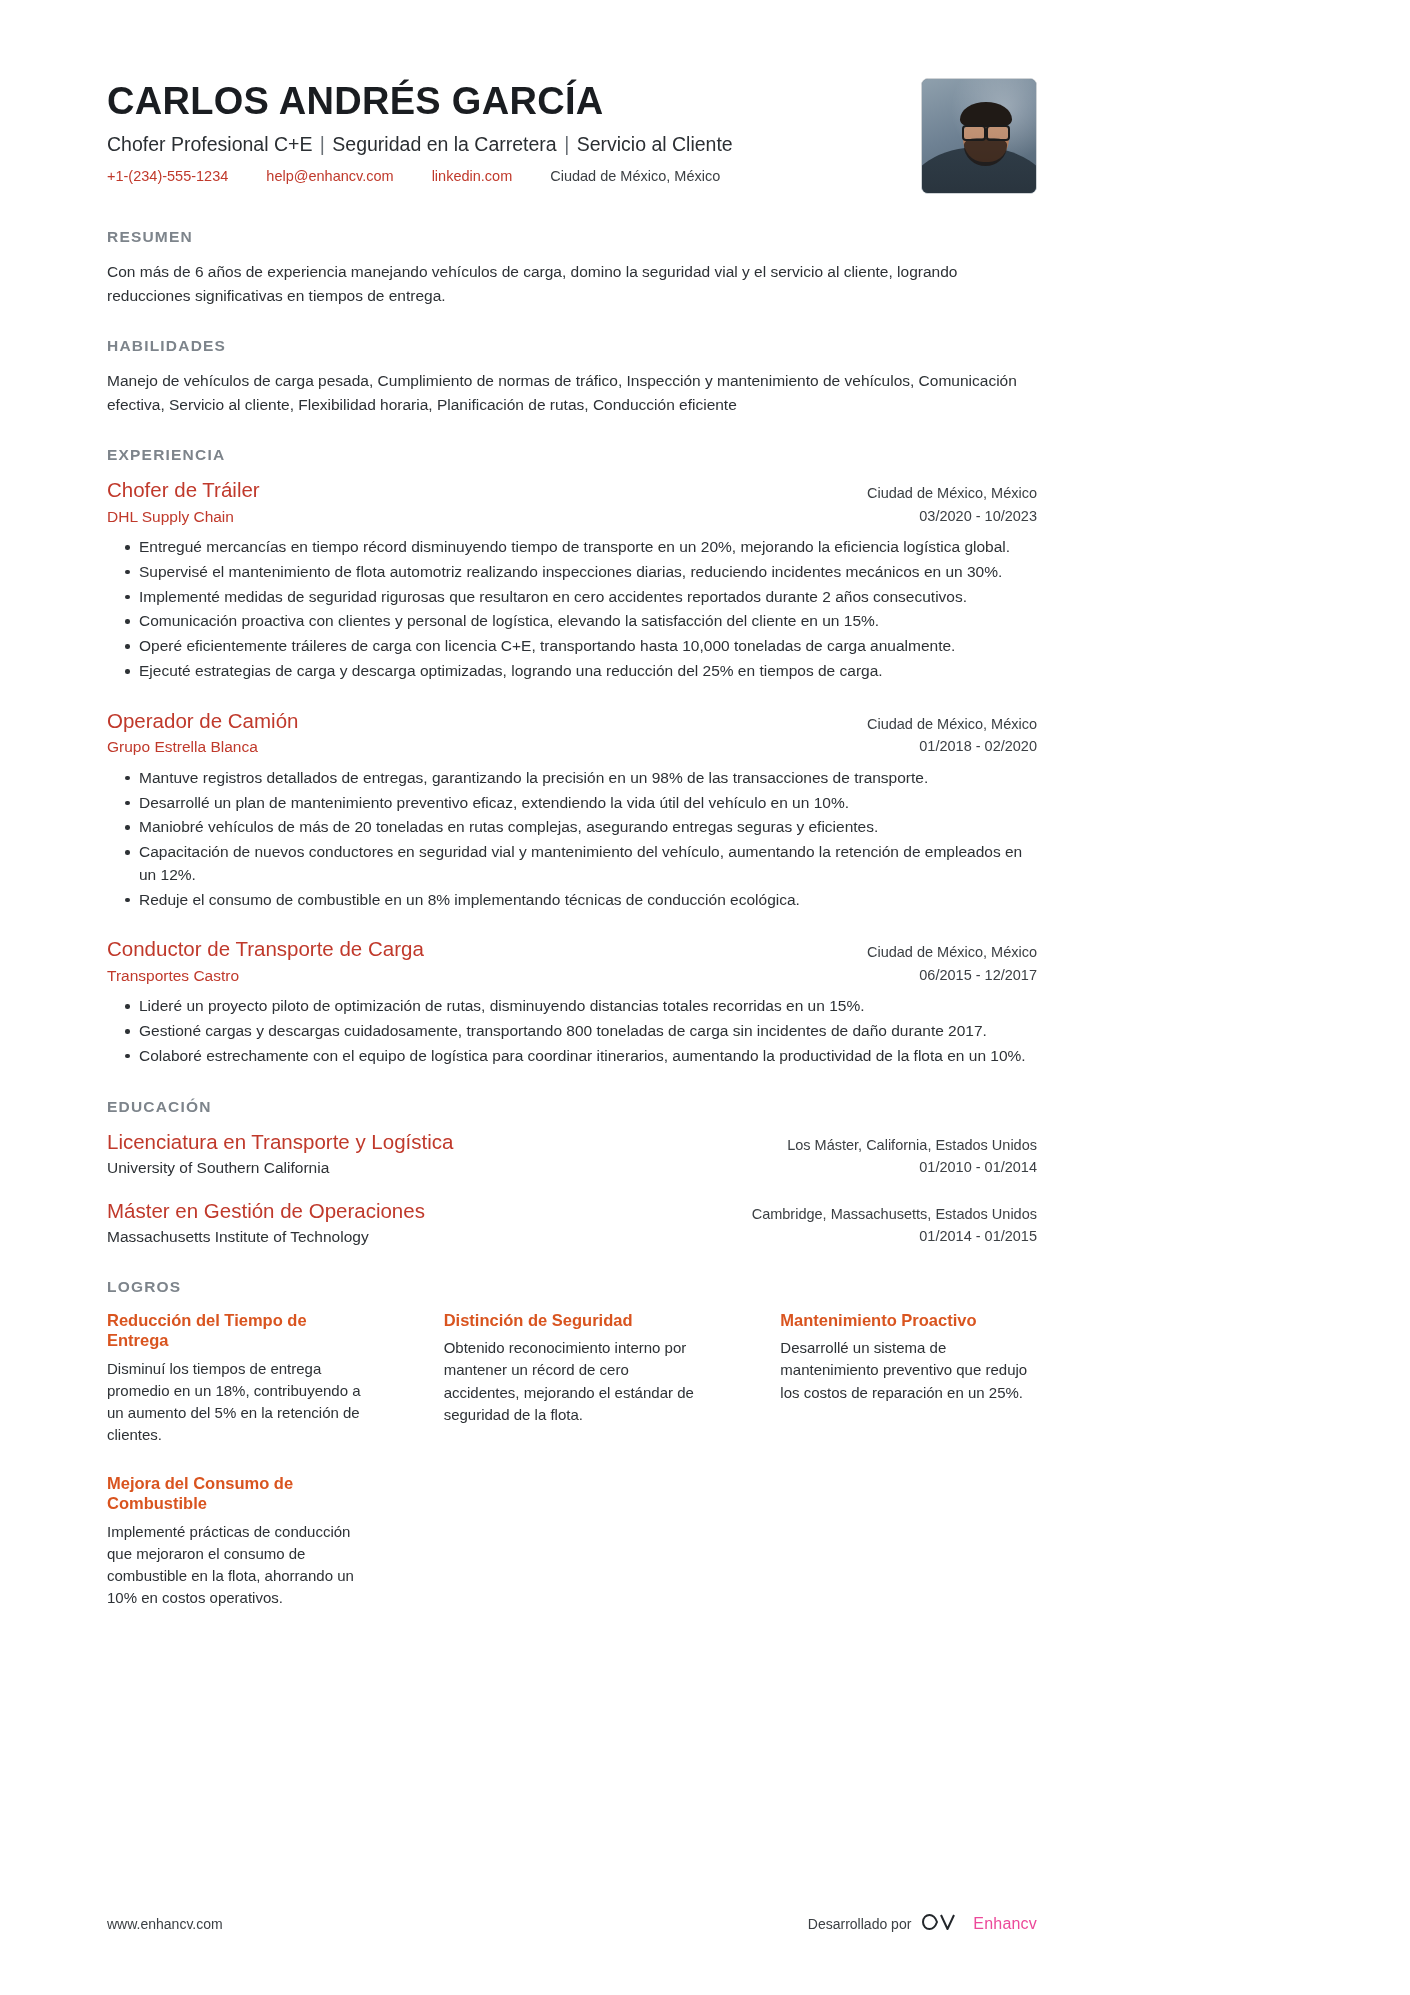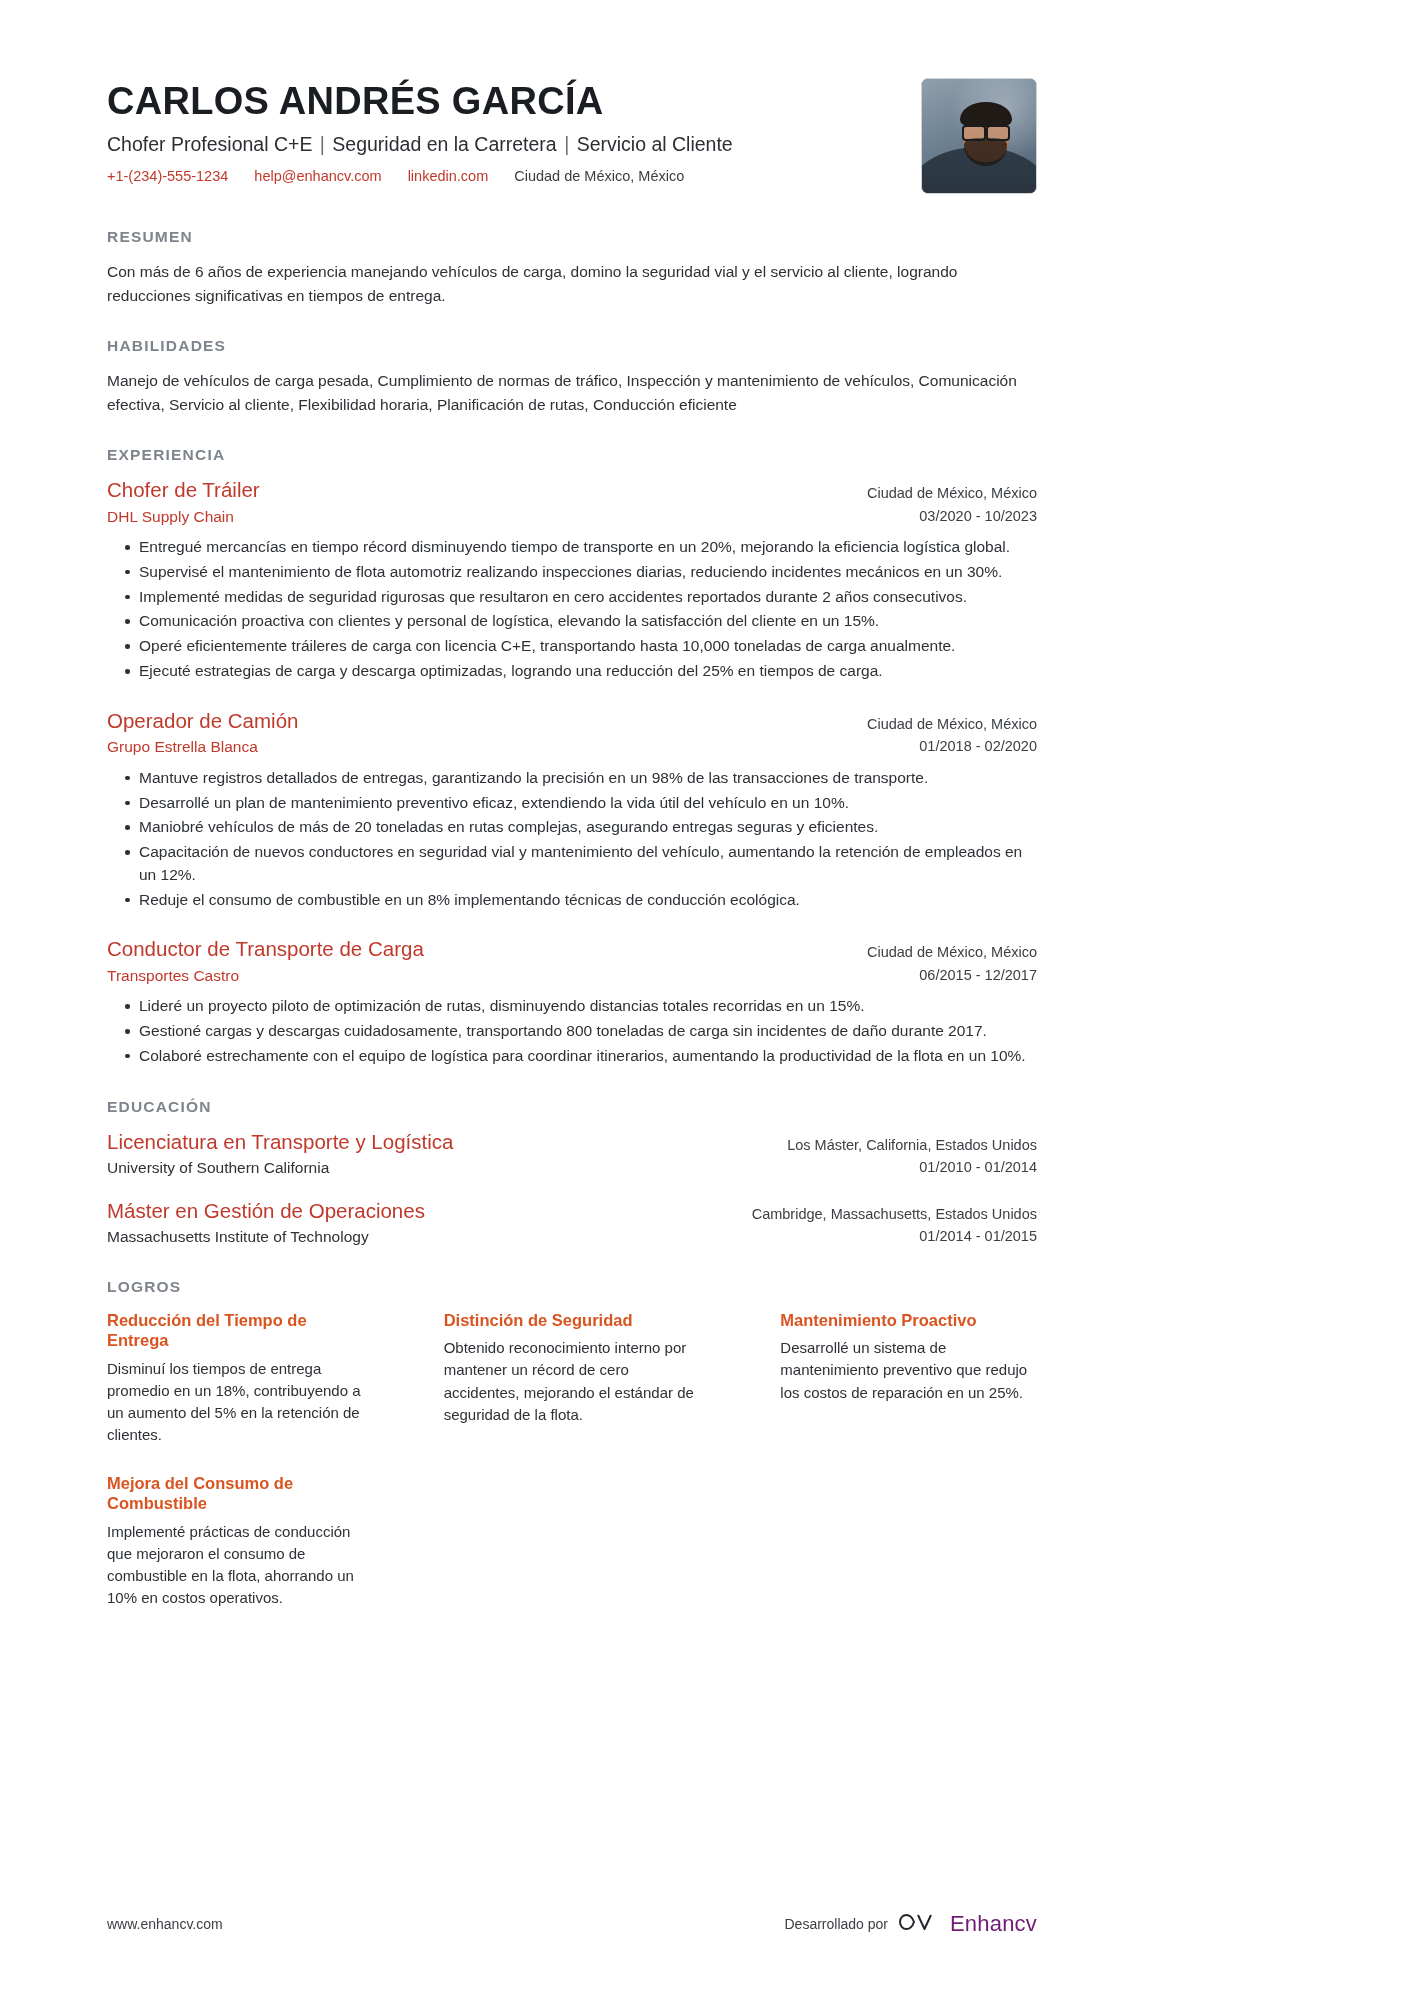--- a/index.html
+++ b/index.html
@@ -40,21 +40,21 @@
     color: #2b2f33;
     margin: 0 0 11px 0;
     font-weight: 400;
     line-height: 1.25;
   }
   .headline .sep { color: #6a7076; padding: 0 2px; }
   .contact-row {
     display: flex;
     flex-wrap: wrap;
     align-items: center;
-    gap: 4px;
+    gap: 16px;
     font-size: 14.5px;
     line-height: 1.3;
   }
   .contact-row .c-item { color: #c0392b; margin-right: 22px; white-space: nowrap; }
   .contact-row .c-item.plain { color: #3c4044; }
   .photo {
     width: 116px;
     height: 116px;
     flex: 0 0 116px;
     border-radius: 7px;
@@ -212,21 +212,21 @@
     position: absolute;
     left: 107px; right: 107px; bottom: 58px;
     display: flex;
     justify-content: space-between;
     align-items: center;
     font-size: 14px;
     color: #3c4044;
   }
   .footer-right { display: flex; align-items: center; gap: 8px; }
   .brand-mark { display: block; }
-  .brand-name { font-size: 22px; color: #701a75; letter-spacing: .2px; }
+  .brand-name { font-size: 16px; color: #ec4899; letter-spacing: .2px; }
 </style>
 </head>
 <body>
 
 <div class="page">
 
   <div class="header">
     <div class="header-left">
       <h1 class="name">CARLOS ANDRÉS GARCÍA</h1>
       <div class="headline">

